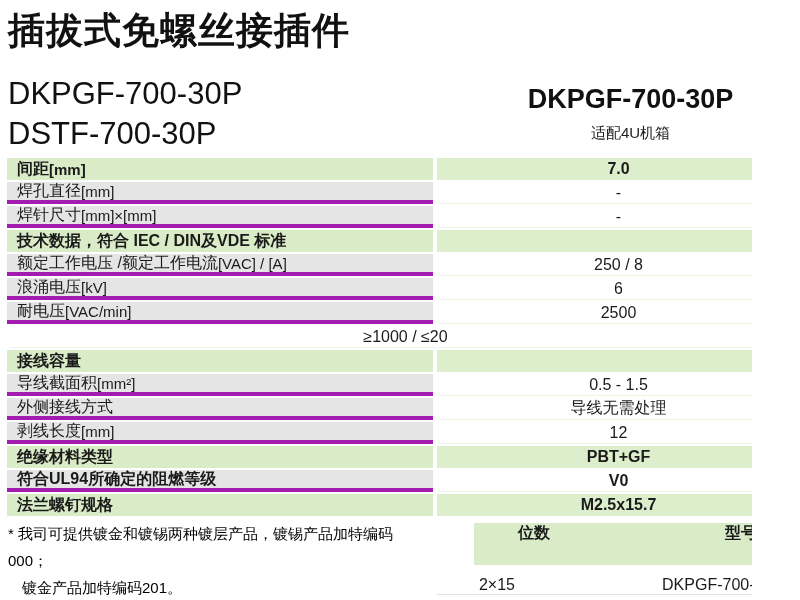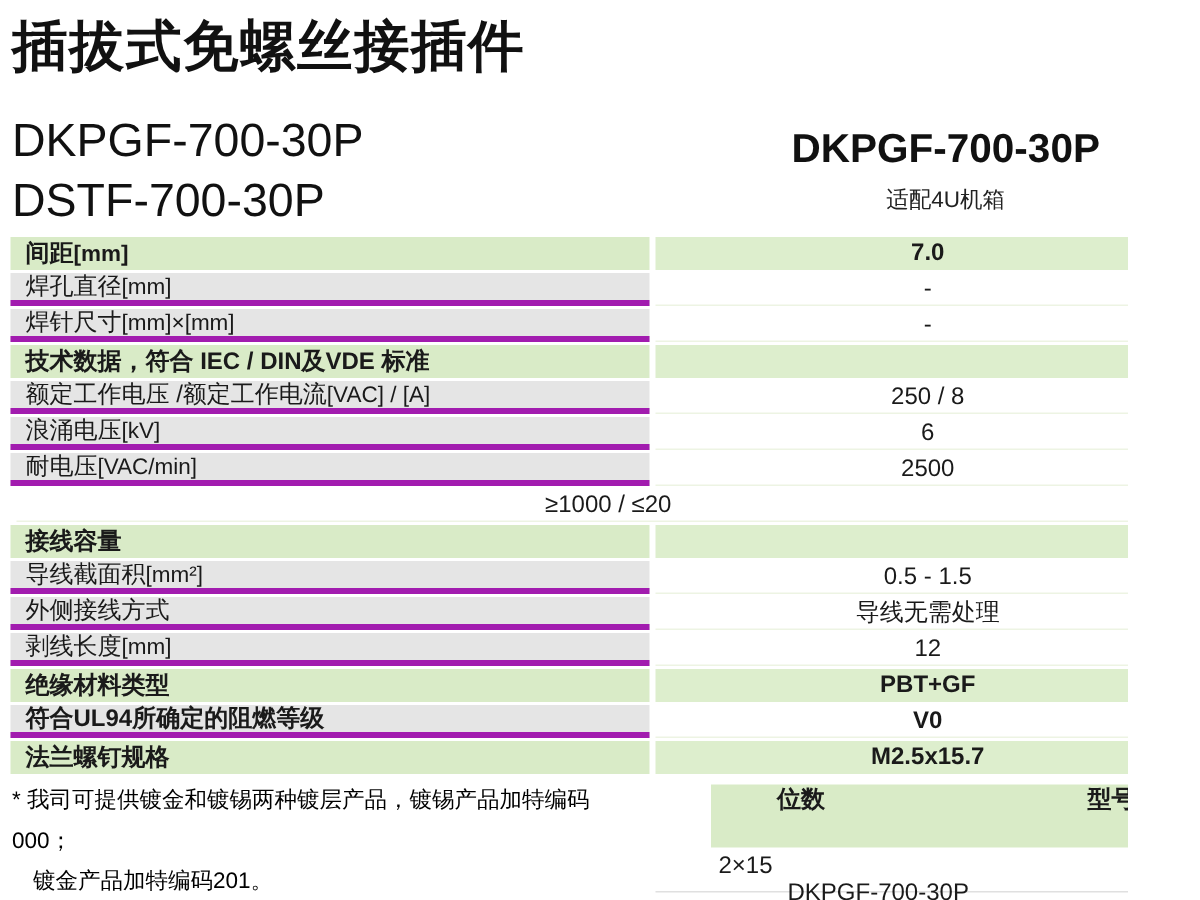--- a/index.html
+++ b/index.html
@@ -63,21 +63,21 @@
   
   .bottom-table{position:absolute;left:437px;top:523px;width:363px;}
   .bt-header{
     height:42px;background:var(--green-left);
     display:flex;align-items:flex-start;font-weight:bold;font-size:16px;
     margin-bottom:4px;
     margin-left:37px;
   }
   .bt-row{
     height:25px;background:#fff;border-bottom:1px solid #e0e0e0;
-    display:flex;align-items:flex-start;font-size:16px;flex-direction:column;
+    display:flex;align-items:flex-end;font-size:16px;
   }
   .bt-col1{width:120px;text-align:center;}
   .bt-col2{flex:1;text-align:center;box-sizing:border-box;padding-left:88px;}
 </style>
 </head>
 <body>
 
 <div class="page">
 
   <div class="title">插拔式免螺丝接插件</div>

